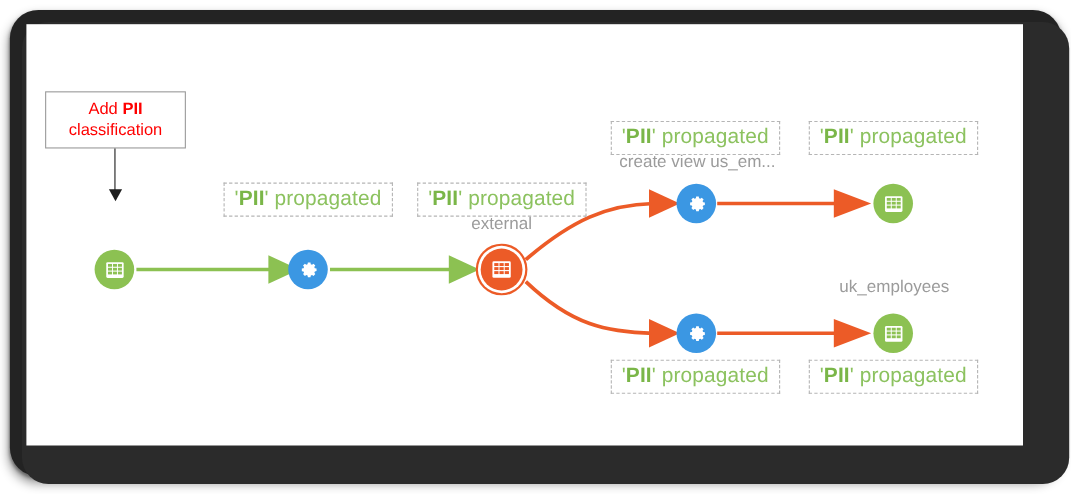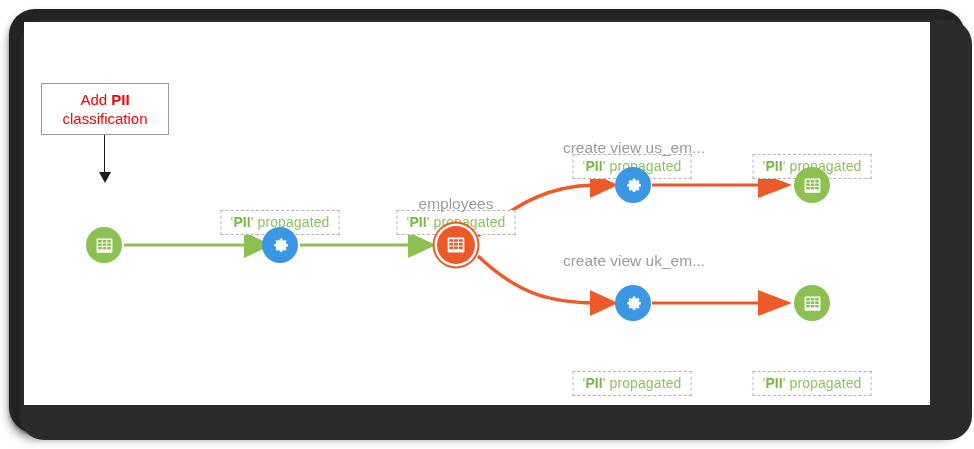--- a/index.html
+++ b/index.html
@@ -96,27 +96,26 @@
     text-align: center;
     transform: translateX(-50%);
   }
 
   
   .badge {
     position: absolute;
     border: 1px dashed #b5b5b5;
     background: #ffffff;
     padding: 3px 9px 4px 9px;
-    font-size: 14px;
+    font-size: 19px;
     color: #8cc25f;
     white-space: nowrap;
     transform: translateX(-50%);
     box-sizing: border-box;
     letter-spacing: 0.1px;
-    margin-top: 44px;
   }
   .badge b { font-weight: bold; color: #7ab648; }
 
   
   .node {
     position: absolute;
     border-radius: 50%;
     transform: translate(-50%, -50%);
     display: flex;
     align-items: center;
@@ -208,23 +207,23 @@
   </div>
 
   <div class="badge" style="left:632px; top:327px;">
     <span>'</span><b>PII</b><span>' </span><span>propagated</span>
   </div>
 
   <div class="badge" style="left:812px; top:327px;">
     <span>'</span><b>PII</b><span>' </span><span>propagated</span>
   </div>
 
-  <div class="node-label" style="left:456px; top:195px;">employees</div>
+  <div class="node-label" style="left:456px; top:195px;">external</div>
   <div class="node-label" style="left:634px; top:139px;">create view us_em...</div>
-  <div class="node-label" style="left:634px; top:252px;">create view uk_em...</div>
+  <div class="node-label" style="left:813px; top:252px;">uk_employees</div>
 
   <div class="node node-table" style="left:104px; top:245px; width:36px; height:36px;">
     <span>
       <svg width="19" height="19" viewBox="0 0 24 24">
         <rect x="2" y="3" width="20" height="18" rx="1.5" fill="#ffffff"></rect>
         <g fill="#8cc152">
           <rect x="4" y="5" width="4.6" height="3.2"></rect>
           <rect x="9.7" y="5" width="4.6" height="3.2"></rect>
           <rect x="15.4" y="5" width="4.6" height="3.2"></rect>
           <rect x="4" y="9.4" width="4.6" height="3.2"></rect>

